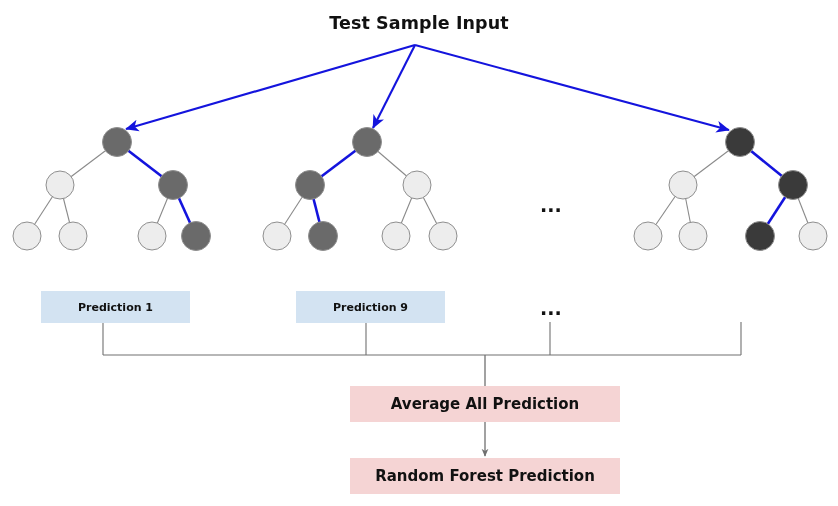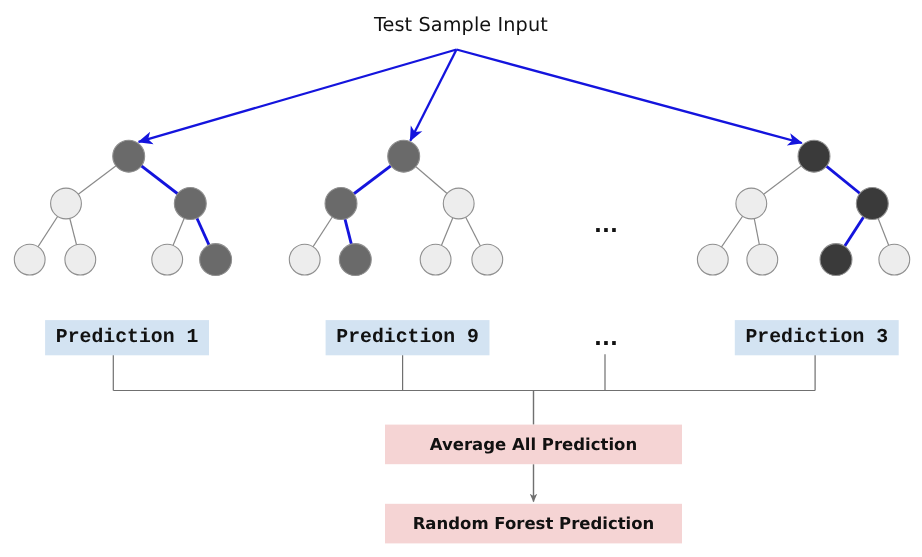--- a/index.html
+++ b/index.html
@@ -26,21 +26,21 @@
     width: 838px;
     height: 506px;
   }
   .title-text {
     position: absolute;
     left: 0;
     top: 13px;
     width: 838px;
     text-align: center;
     font-size: 17.5px;
-    font-weight: normal;
+    font-weight: bold;
     color: #111111;
     letter-spacing: 0.1px;
   }
   .ellipsis {
     position: absolute;
     font-size: 19px;
     font-weight: bold;
     color: #111111;
     line-height: 1;
   }
@@ -48,23 +48,22 @@
     position: absolute;
     display: flex;
     align-items: center;
     justify-content: center;
     font-weight: bold;
     color: #111111;
     box-sizing: border-box;
   }
   .box-pred {
     background: #d3e3f2;
-    font-size: 18px;
+    font-size: 11px;
     height: 32px;
-    font-family: Liberation Mono, monospace;
   }
   .box-agg {
     background: #f5d4d4;
     font-size: 15px;
     height: 36px;
   }
 </style>
 </head>
 <body>
 
@@ -152,23 +151,20 @@
   </svg>
 
   <div class="ellipsis" style="left:540px; top:196px;">...</div>
 
   <div class="box box-pred" style="left:41px; top:291px; width:149px;">
     <span>Prediction 1</span>
   </div>
   <div class="box box-pred" style="left:296px; top:291px; width:149px;">
     <span>Prediction 9</span>
   </div>
-  <div class="box box-pred" style="left:668px; top:291px; width:149px;">
-    <span>Prediction 3</span>
-  </div>
 
   <div class="ellipsis" style="left:540px; top:299px;">...</div>
 
   <div class="box box-agg" style="left:350px; top:386px; width:270px;">
     <span>Average All Prediction</span>
   </div>
   <div class="box box-agg" style="left:350px; top:458px; width:270px;">
     <span>Random Forest Prediction</span>
   </div>
 

